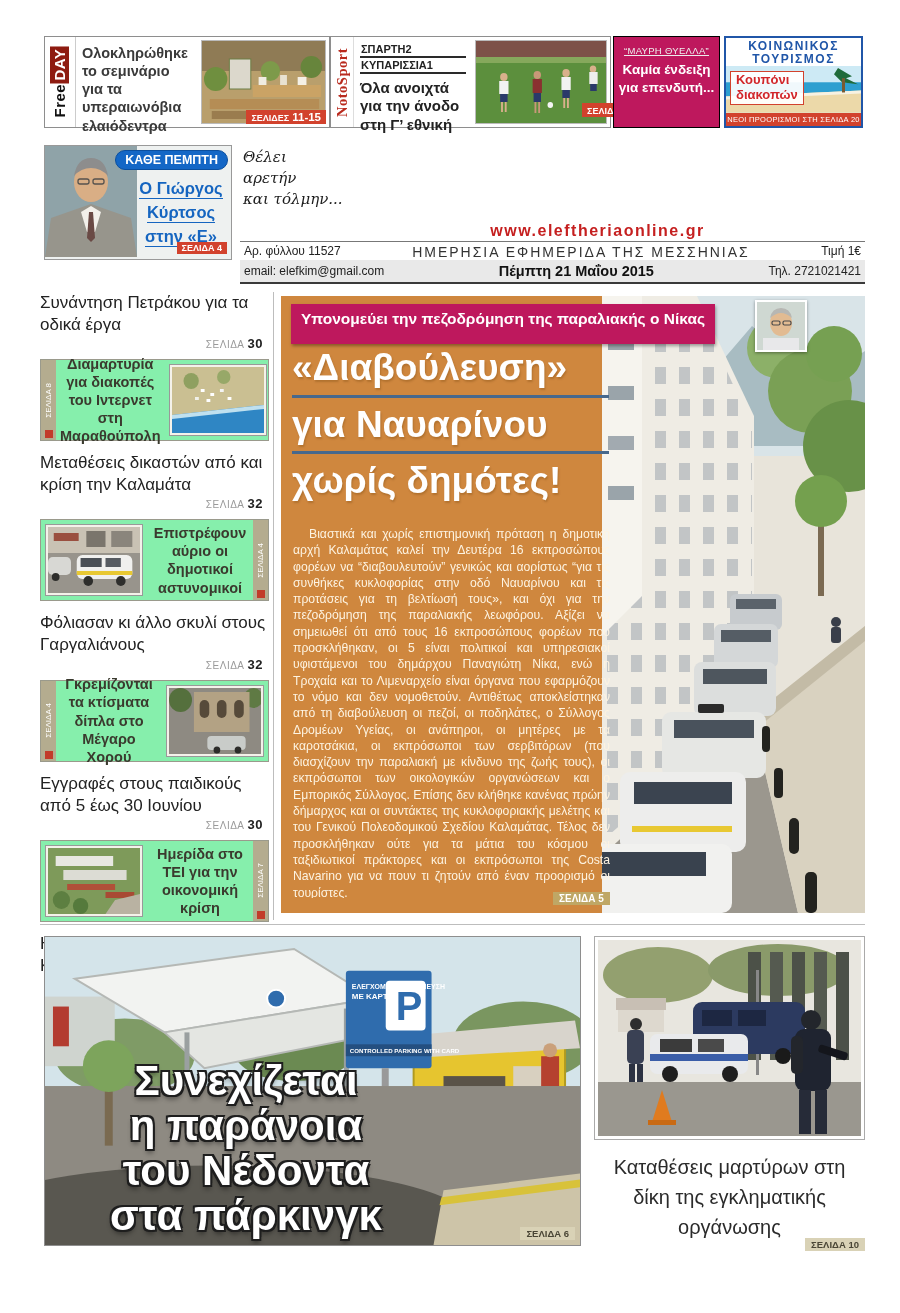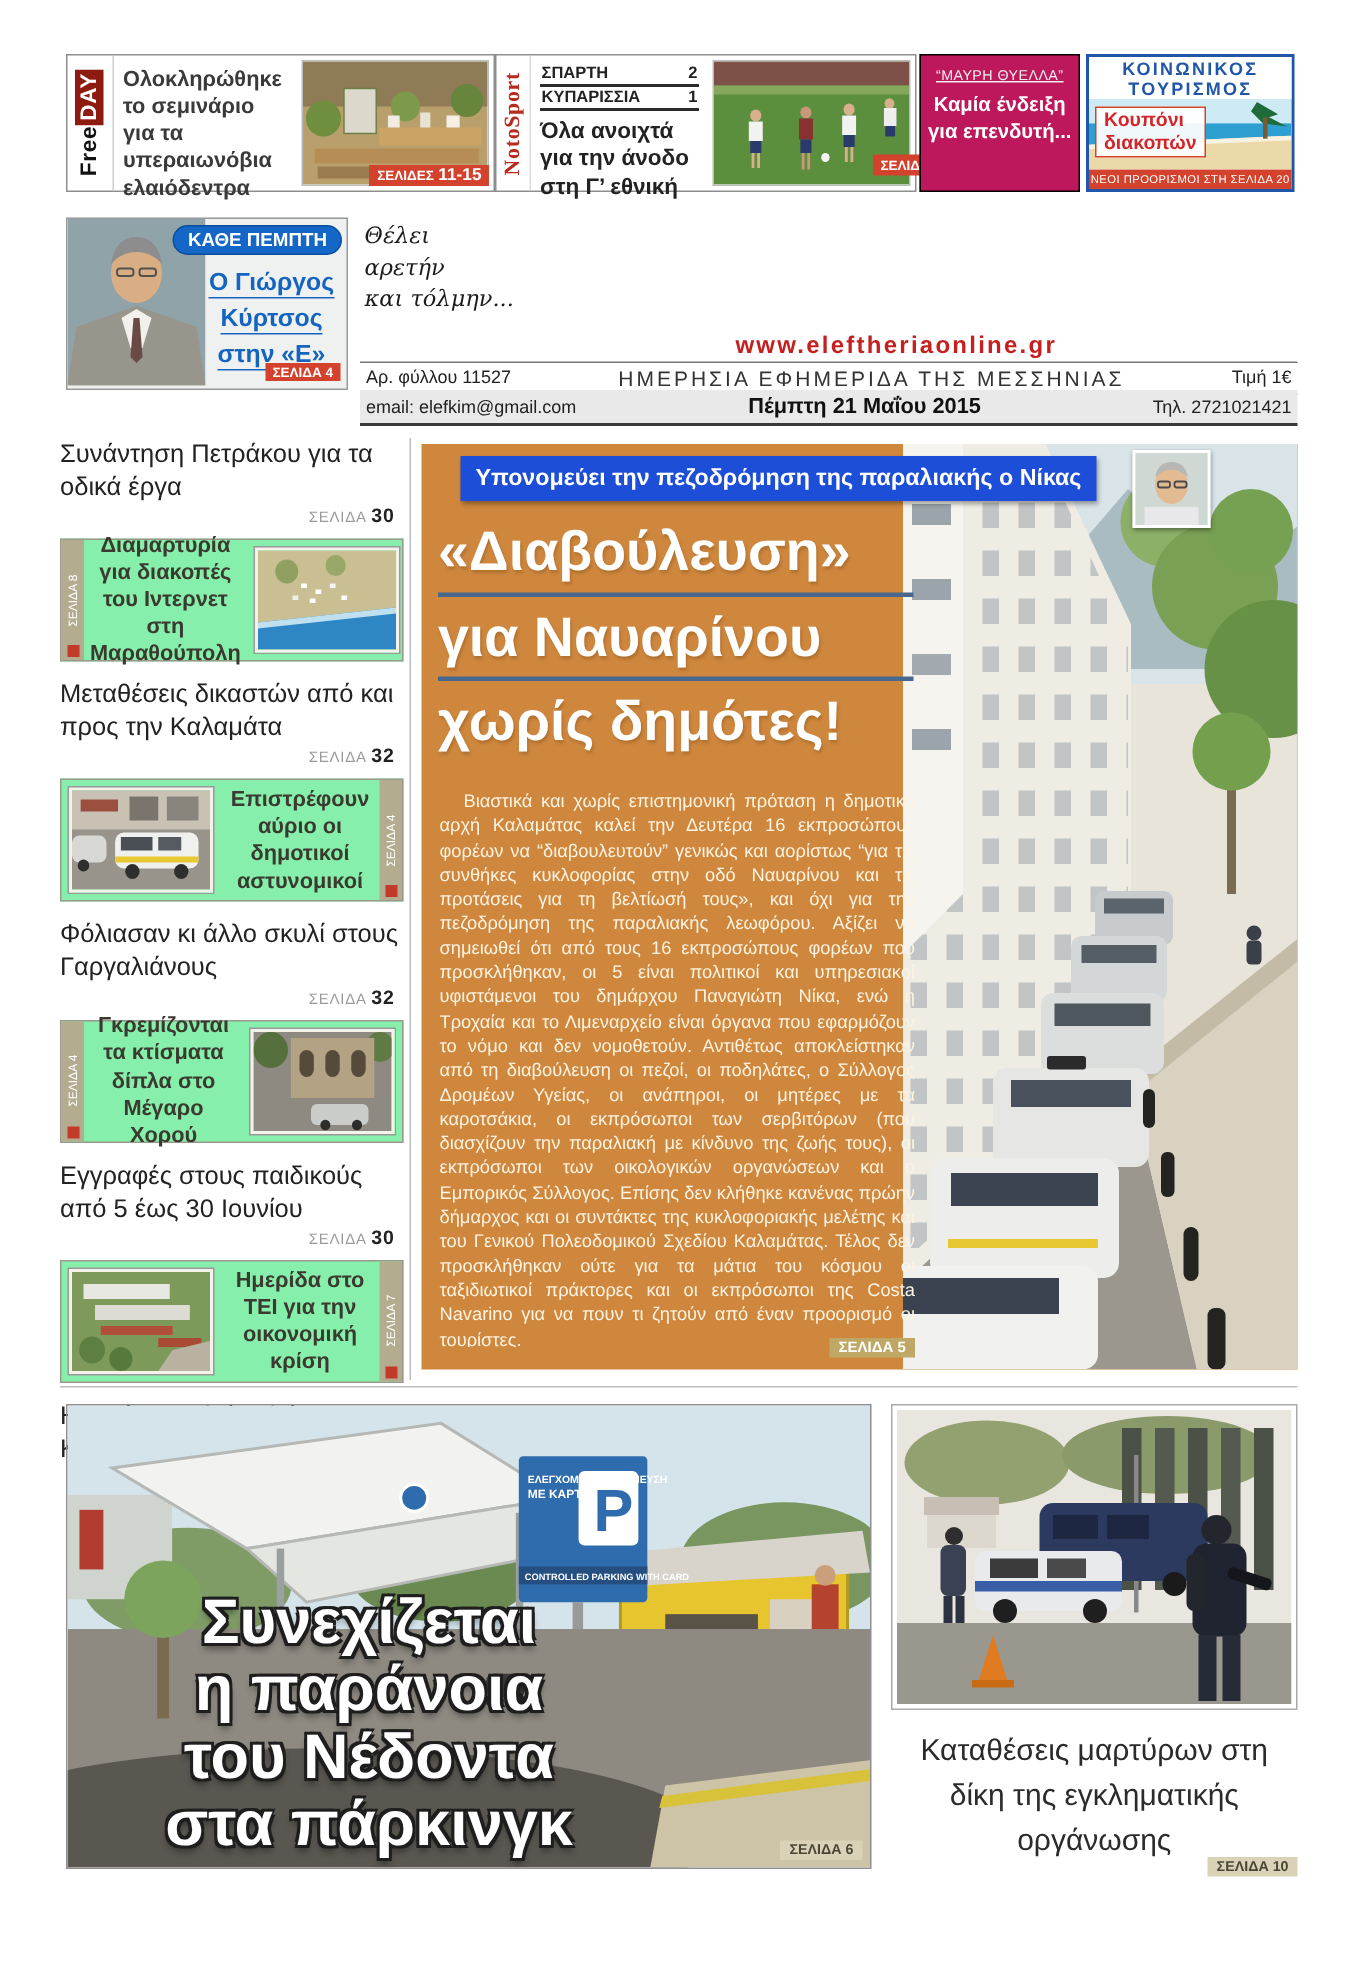--- a/index.html
+++ b/index.html
@@ -14,21 +14,21 @@
   .fd-brand{width:30px;border-right:1px solid #ccc;display:flex;align-items:center;justify-content:center;}
   .fd-free{font-weight:bold;color:#111;font-size:15px;letter-spacing:.5px;}
   .fd-day{background:#8e1b10;color:#fff;font-weight:bold;font-size:15px;padding:3px 1px;letter-spacing:.5px;}
   .fd-headline{width:122px;padding:7px 6px;font-size:14.5px;font-weight:bold;color:#3a3a3a;line-height:1.25;box-sizing:border-box;}
   .fd-photo{flex:1;margin:3px;border:1px solid #bbb;min-width:0;}
 
   #promo-noto{left:330px;top:36px;width:281px;height:92px;display:flex;}
   .ns-brandwrap{width:22px;display:flex;align-items:center;justify-content:center;border-right:1px solid #ddd;}
   .ns-brand{font-family:"Liberation Serif",serif;font-weight:bold;color:#b92a1e;font-size:14.5px;letter-spacing:.5px;}
   .ns-left{width:118px;padding:5px 6px;box-sizing:border-box;}
-  .score-row{display:flex;justify-content:space-between;font-size:11px;font-weight:bold;color:#222;
+  .score-row{display:flex;justify-content:flex-start;font-size:11px;font-weight:bold;color:#222;
              border-bottom:2px solid #2a2a2a;padding:1px 1px;}
   .ns-headline{font-size:15px;font-weight:bold;margin-top:5px;line-height:1.22;color:#222;}
   .ns-photo{flex:1;margin:3px;border:1px solid #bbb;min-width:0;}
 
   #promo-invest{left:613px;top:36px;width:107px;height:92px;background:#be185d;color:#fff;
                 text-align:center;padding-top:8px;box-sizing:border-box;border:1px solid #000;}
   .inv-kicker{font-size:9.5px;text-decoration:underline;letter-spacing:.3px;color:#eee;}
   .inv-headline{font-size:13.5px;font-weight:bold;margin-top:5px;line-height:1.3;}
 
   #promo-tour{left:724px;top:36px;width:139px;height:92px;border:2px solid #2056a8;display:flex;flex-direction:column;box-sizing:border-box;}
@@ -80,21 +80,21 @@
   .pb-title{flex:1;display:flex;align-items:center;justify-content:center;text-align:center;
             font-weight:bold;font-size:14.5px;color:#3a3a2e;line-height:1.25;padding:2px 4px;}
   .pb-photo{width:92px;height:66px;margin:5px;border:2px solid #f4f2ea;box-shadow:0 0 0 1px #999;flex:none;align-self:center;}
 
   .vline{left:273px;top:292px;width:1px;height:628px;background:#bdbdbd;}
   .hline{left:40px;top:924px;width:825px;height:1px;background:#bdbdbd;}
 
   
   #main-story{left:281px;top:296px;width:584px;height:617px;background:#cf873e;overflow:hidden;}
   #ms-photo{position:absolute;right:0;top:0;width:263px;height:617px;}
-  #ms-kicker{position:absolute;left:26px;top:8px;height:30px;background:#1d4ed8;color:#fff;font-weight:bold;
+  #ms-kicker{position:absolute;left:10px;top:8px;height:40px;background:#be185d;color:#fff;font-weight:bold;
              font-size:15.5px;line-height:30px;padding:0 10px;white-space:nowrap;box-shadow:1px 2px 3px rgba(0,0,0,.35);z-index:3;}
   #ms-portrait{position:absolute;left:474px;top:4px;width:48px;height:48px;border:2px solid #fff;
                box-shadow:0 1px 3px rgba(0,0,0,.4);z-index:4;background:#cfd8d2;}
   #ms-headline{position:absolute;left:11px;top:52px;width:317px;z-index:2;}
   .ms-line{font-size:37px;font-weight:bold;color:#fff;line-height:1.1;text-shadow:1px 2px 2px rgba(90,50,0,.25);}
   .ms-rule{height:3px;background:#47688c;margin:6px 0 7px;}
   #ms-body{position:absolute;left:12px;top:230px;width:317px;height:372px;color:#fdf3e1;font-size:12.2px;
            line-height:16.3px;text-align:justify;text-indent:16px;overflow:hidden;z-index:2;}
   #ms-badge{position:absolute;left:272px;top:596px;background:#bfa765;color:#fff;font-size:10px;
             font-weight:bold;padding:1px 6px;z-index:3;}
@@ -265,21 +265,21 @@
           <rect x="40" y="26" width="4" height="3" fill="#fff"></rect>
           <rect x="50" y="22" width="4" height="3" fill="#f4f4f4"></rect>
           <rect x="36" y="32" width="4" height="3" fill="#fff"></rect>
           <rect x="58" y="30" width="4" height="3" fill="#fff"></rect>
           <rect x="24" y="30" width="4" height="3" fill="#f0f0ea"></rect>
         <path d="M0,48 L96,38 L96,66 L0,66 Z" fill="#2f86c4"></path>
         <path d="M0,48 L96,38 L96,42 L0,52 Z" fill="#bfe0ef"></path>
       </svg>
     </div>
 
-    <div class="sb-head">Μεταθέσεις δικαστών από και προς την Καλαμάτα</div>
+    <div class="sb-head">Μεταθέσεις δικαστών από και κρίση την Καλαμάτα</div>
     <div class="sb-page"><span>ΣΕΛΙΔΑ</span><b>32</b></div>
 
     <div class="pb">
       <svg class="pb-photo" viewBox="0 0 96 66" preserveAspectRatio="none">
         <rect width="96" height="66" fill="#98948c"></rect>
           <rect width="96" height="26" fill="#c9c2b4"></rect>
         <rect x="6" y="6" width="26" height="8" fill="#9a4f3f"></rect>
           <rect x="40" y="4" width="20" height="16" fill="#7a756c"></rect>
           <rect x="66" y="4" width="22" height="16" fill="#8a857c"></rect>
         <rect x="30" y="28" width="58" height="24" rx="6" fill="#f0f0ee"></rect>

